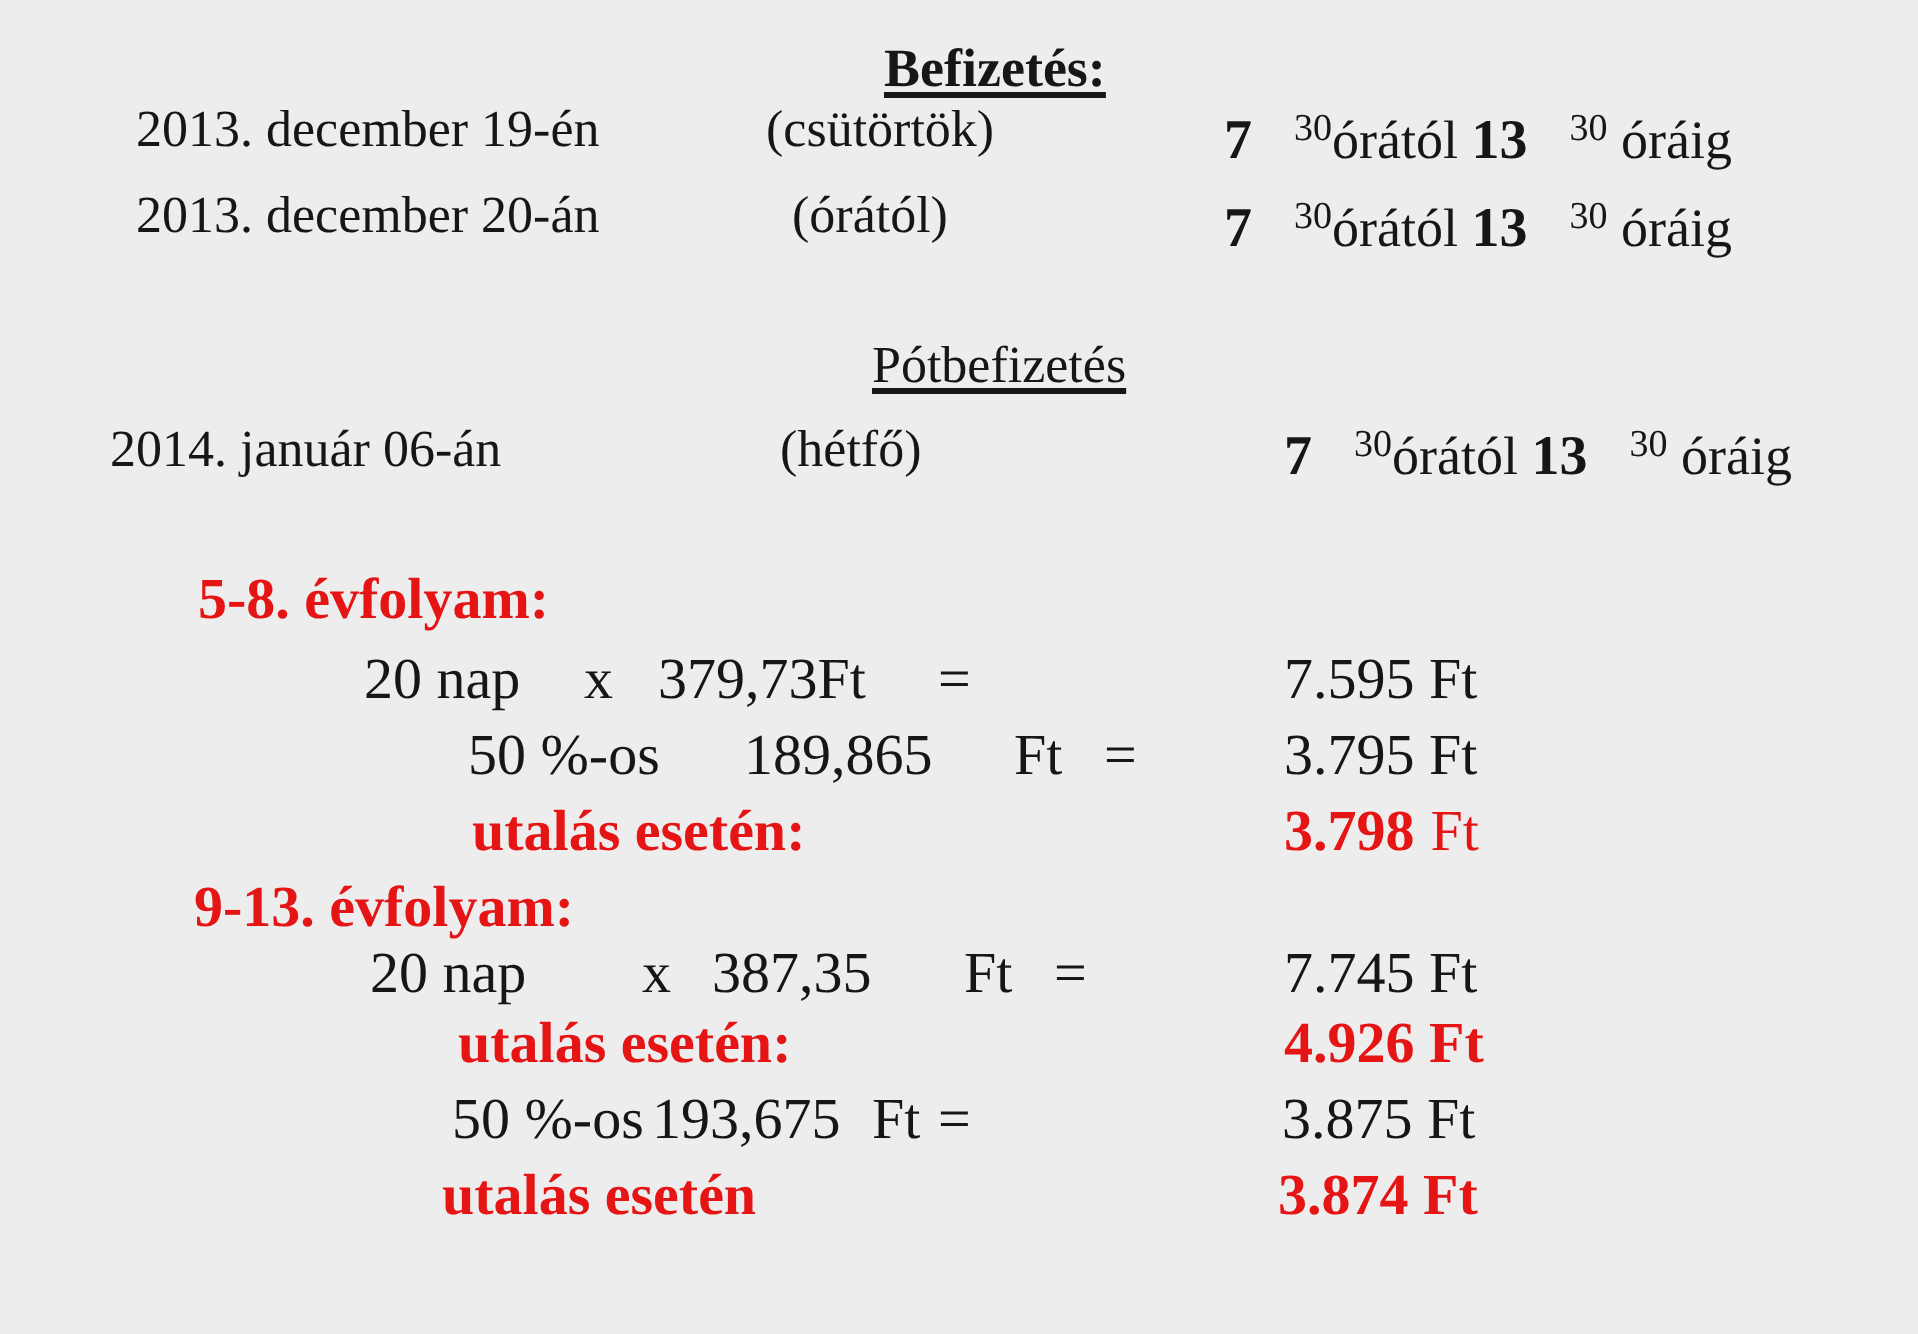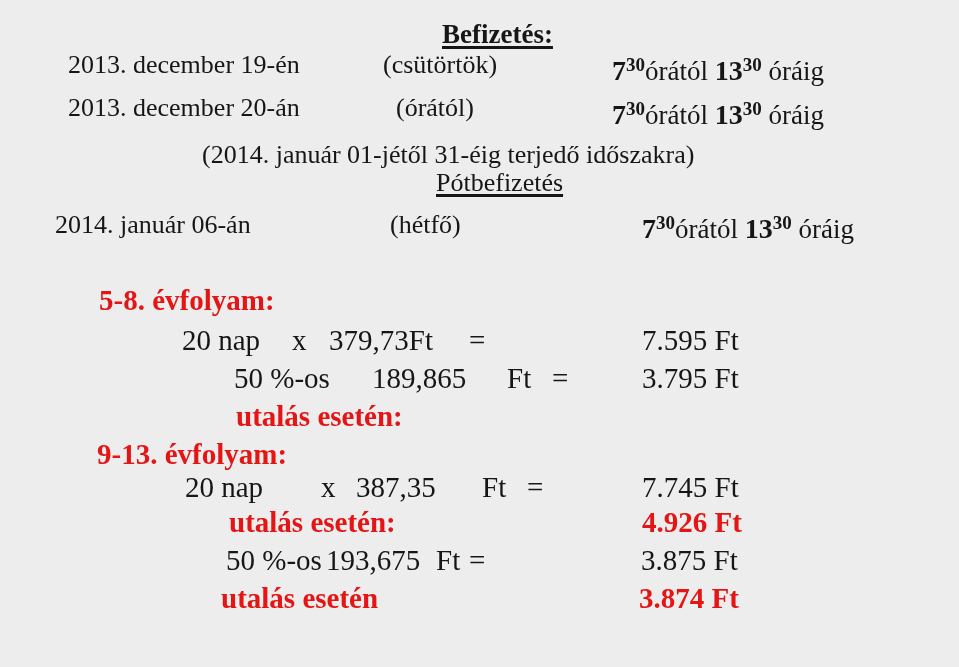--- a/index.html
+++ b/index.html
@@ -12,24 +12,25 @@
     font-family: "Liberation Serif", "DejaVu Serif", serif;
     color: #161616;
   }
   .t { position: absolute; white-space: pre; line-height: 1.1; }
   .sch { font-size: 26px; font-weight: 400; }
   .title { font-size: 27px; font-weight: 700; }
   .u { text-decoration: underline; text-decoration-thickness: 2.5px; text-underline-offset: 3px; }
   .time { font-size: 27px; font-weight: 400; }
   .time b { font-weight: 700; font-size: 28px; }
   .time sup {
-    font-weight: 700;
+    font-weight: 400;
     font-size: 19px;
     vertical-align: 9px;
     line-height: 0;
+    margin-left: 21px;
   }
   .c { font-size: 29px; font-weight: 400; }
   .red { color: #e51515; }
   .rb { color: #e51515; font-weight: 700; text-align: center; }
   .unit-sp { margin-left: 8px; font-weight: 400; }
 </style>
 </head>
 <body>
 
 <div class="stage">
@@ -37,21 +38,20 @@
   <span class="t title u" style="left:442px; top:20px">Befizetés:</span>
 
   <span class="t sch" style="left:68px; top:51px">2013. december 19-én</span>
   <span class="t sch" style="left:383px; top:51px">(csütörtök)</span>
   <span class="t time" style="left:612px; top:56px"><b>7</b><sup>30</sup><span>órától</span> <b>13</b><sup>30</sup> <span>óráig</span></span>
 
   <span class="t sch" style="left:68px; top:94px">2013. december 20-án</span>
   <span class="t sch" style="left:396px; top:94px">(órától)</span>
   <span class="t time" style="left:612px; top:100px"><b>7</b><sup>30</sup><span>órától</span> <b>13</b><sup>30</sup> <span>óráig</span></span>
 
-  <span class="t sch" style="left:202px; top:141px">(2014. január 01-jétől 31-éig terjedő időszakra)</span>
 
   <span class="t sch u" style="left:436px; top:169px">Pótbefizetés</span>
 
   <span class="t sch" style="left:55px; top:211px">2014. január 06-án</span>
   <span class="t sch" style="left:390px; top:211px">(hétfő)</span>
   <span class="t time" style="left:642px; top:214px"><b>7</b><sup>30</sup><span>órától</span> <b>13</b><sup>30</sup> <span>óráig</span></span>
 
   <span class="t c rb" style="left:99px; top:285px">5-8. évfolyam:</span>
 
   <span class="t c" style="left:182px; top:325px">20 nap</span>
@@ -60,20 +60,21 @@
   <span class="t c" style="left:469px; top:325px">=</span>
   <span class="t c" style="left:642px; top:325px">7.595 Ft</span>
 
   <span class="t c" style="left:234px; top:363px">50 %-os</span>
   <span class="t c" style="left:372px; top:363px">189,865</span>
   <span class="t c" style="left:507px; top:363px">Ft</span>
   <span class="t c" style="left:552px; top:363px">=</span>
   <span class="t c" style="left:642px; top:363px">3.795 Ft</span>
 
   <span class="t c rb" style="left:236px; top:401px">utalás esetén:</span>
+  <span class="t c red" style="left:642px; top:401px"><b>3.798</b><span class="unit-sp">Ft</span></span>
 
   <span class="t c rb" style="left:97px; top:439px">9-13. évfolyam:</span>
 
   <span class="t c" style="left:185px; top:472px">20 nap</span>
   <span class="t c" style="left:321px; top:472px">x</span>
   <span class="t c" style="left:356px; top:472px">387,35</span>
   <span class="t c" style="left:482px; top:472px">Ft</span>
   <span class="t c" style="left:527px; top:472px">=</span>
   <span class="t c" style="left:642px; top:472px">7.745 Ft</span>
 

